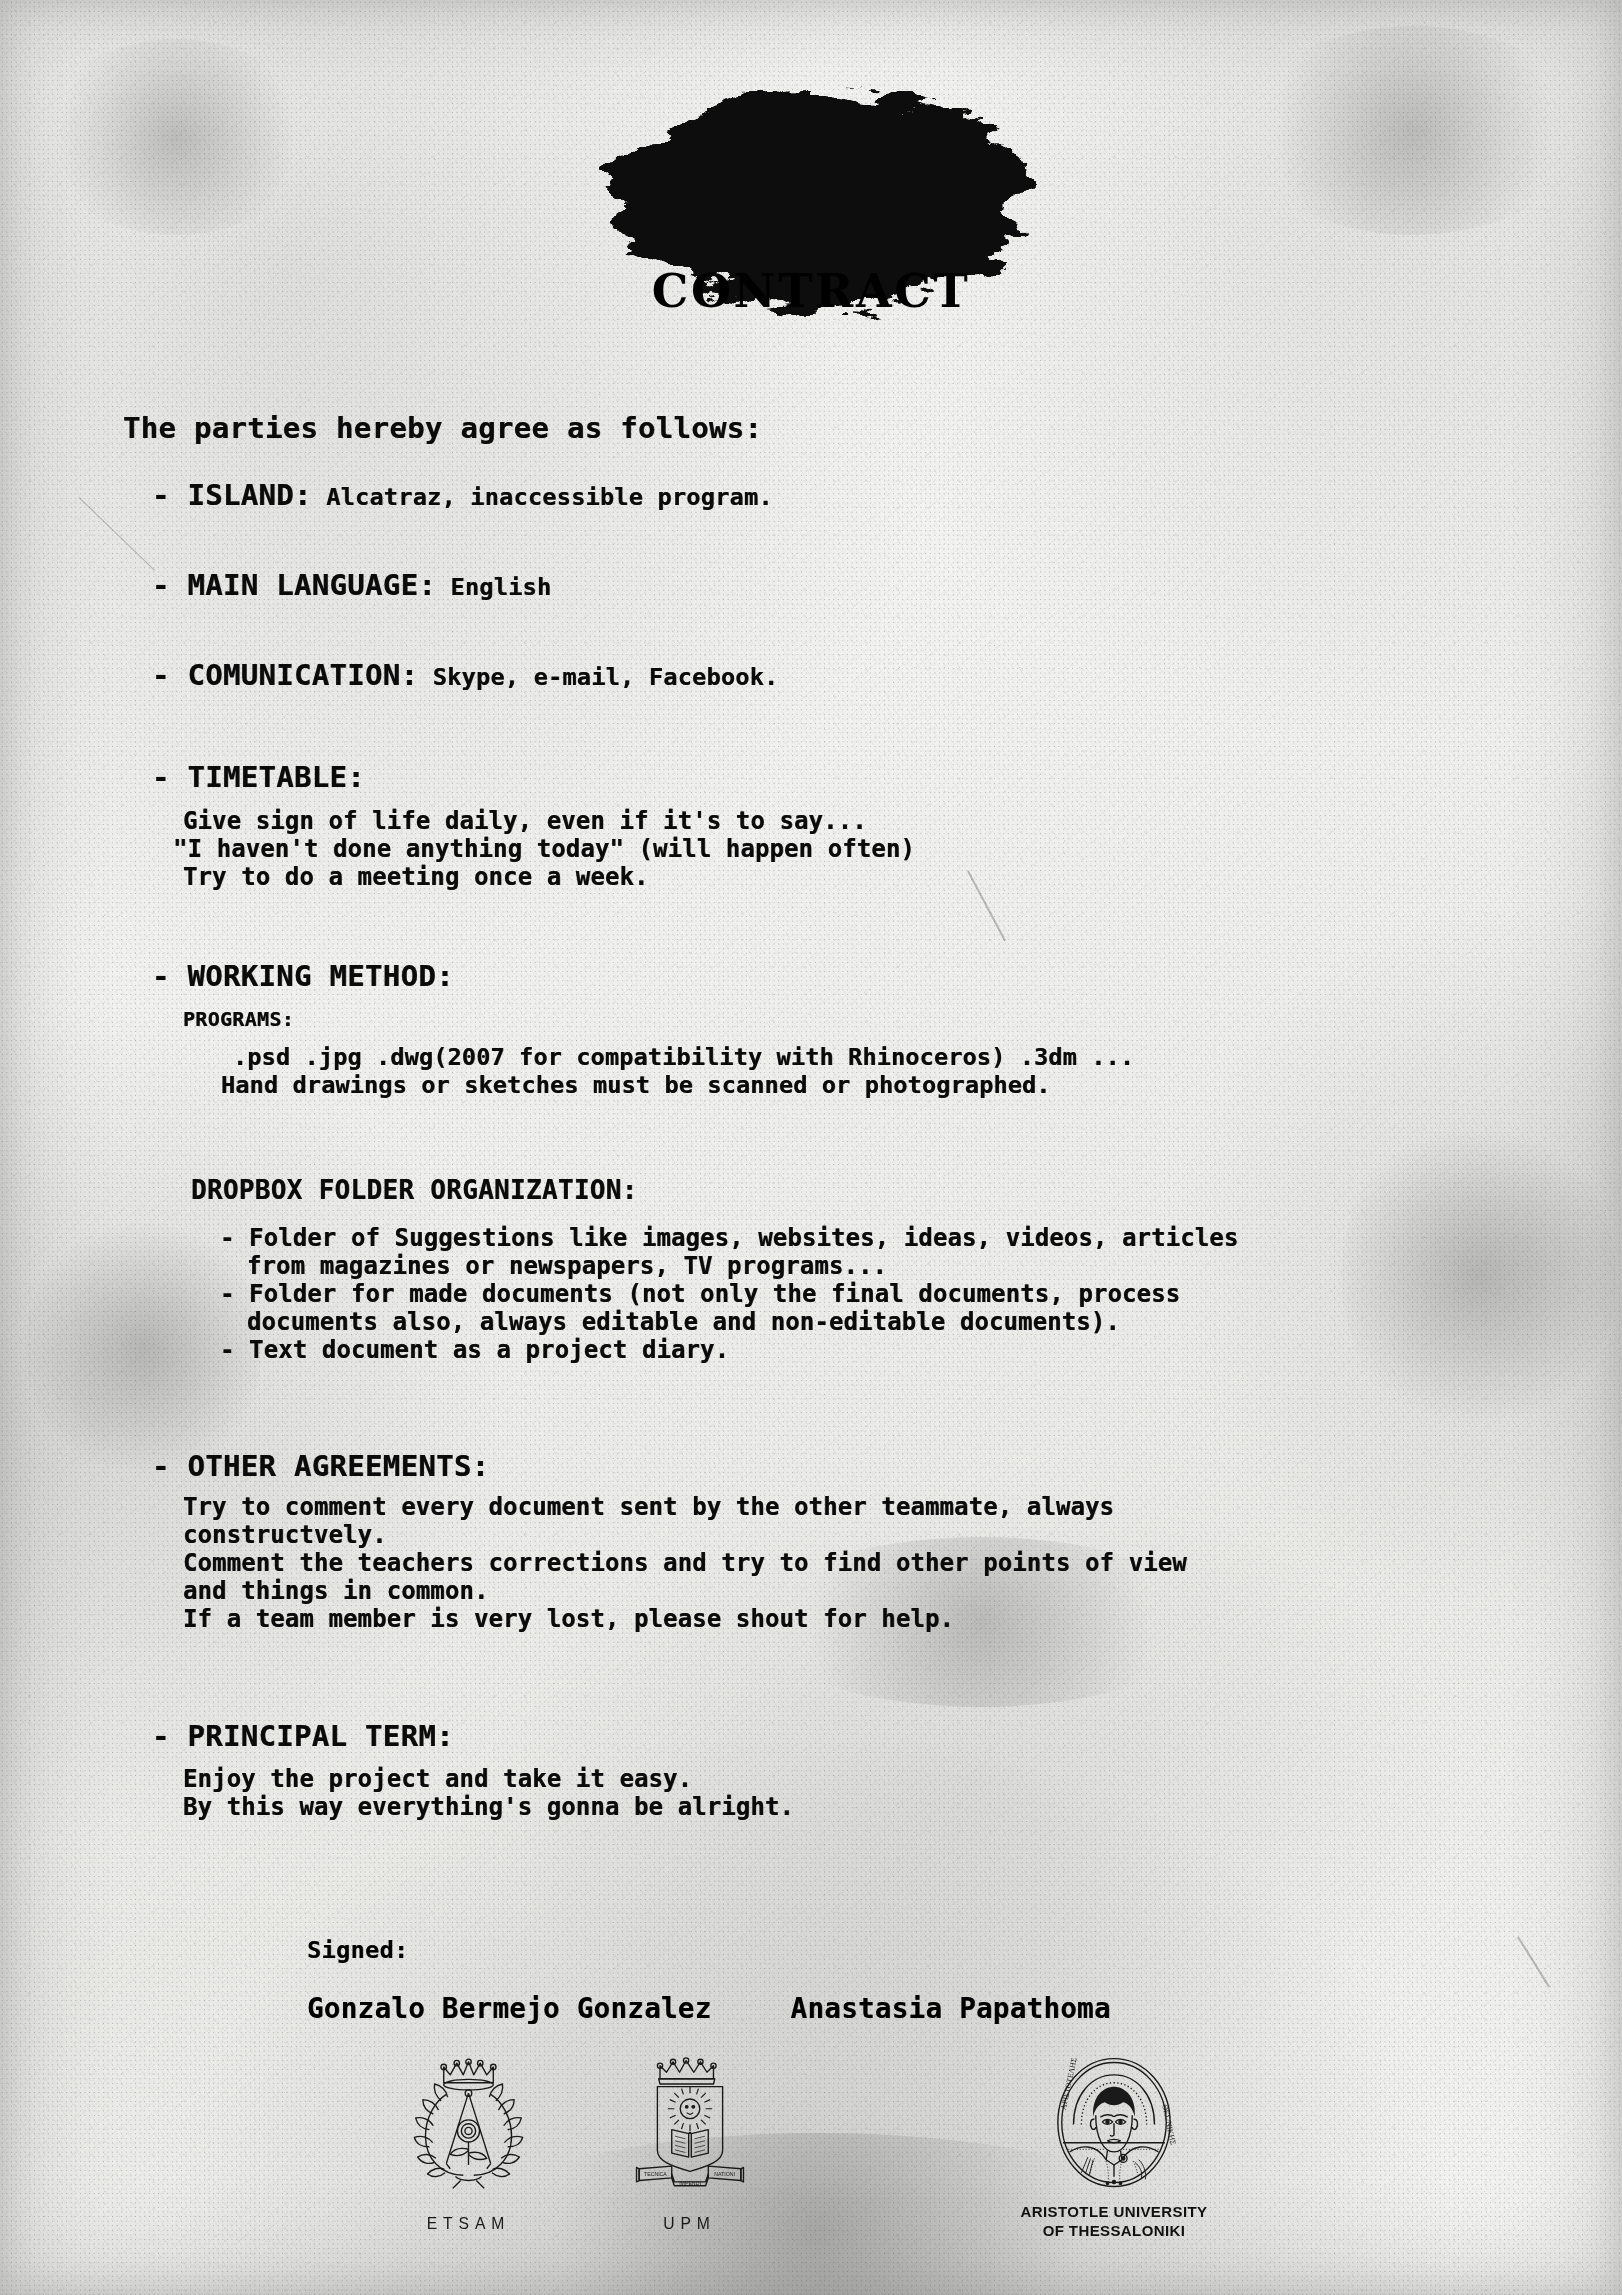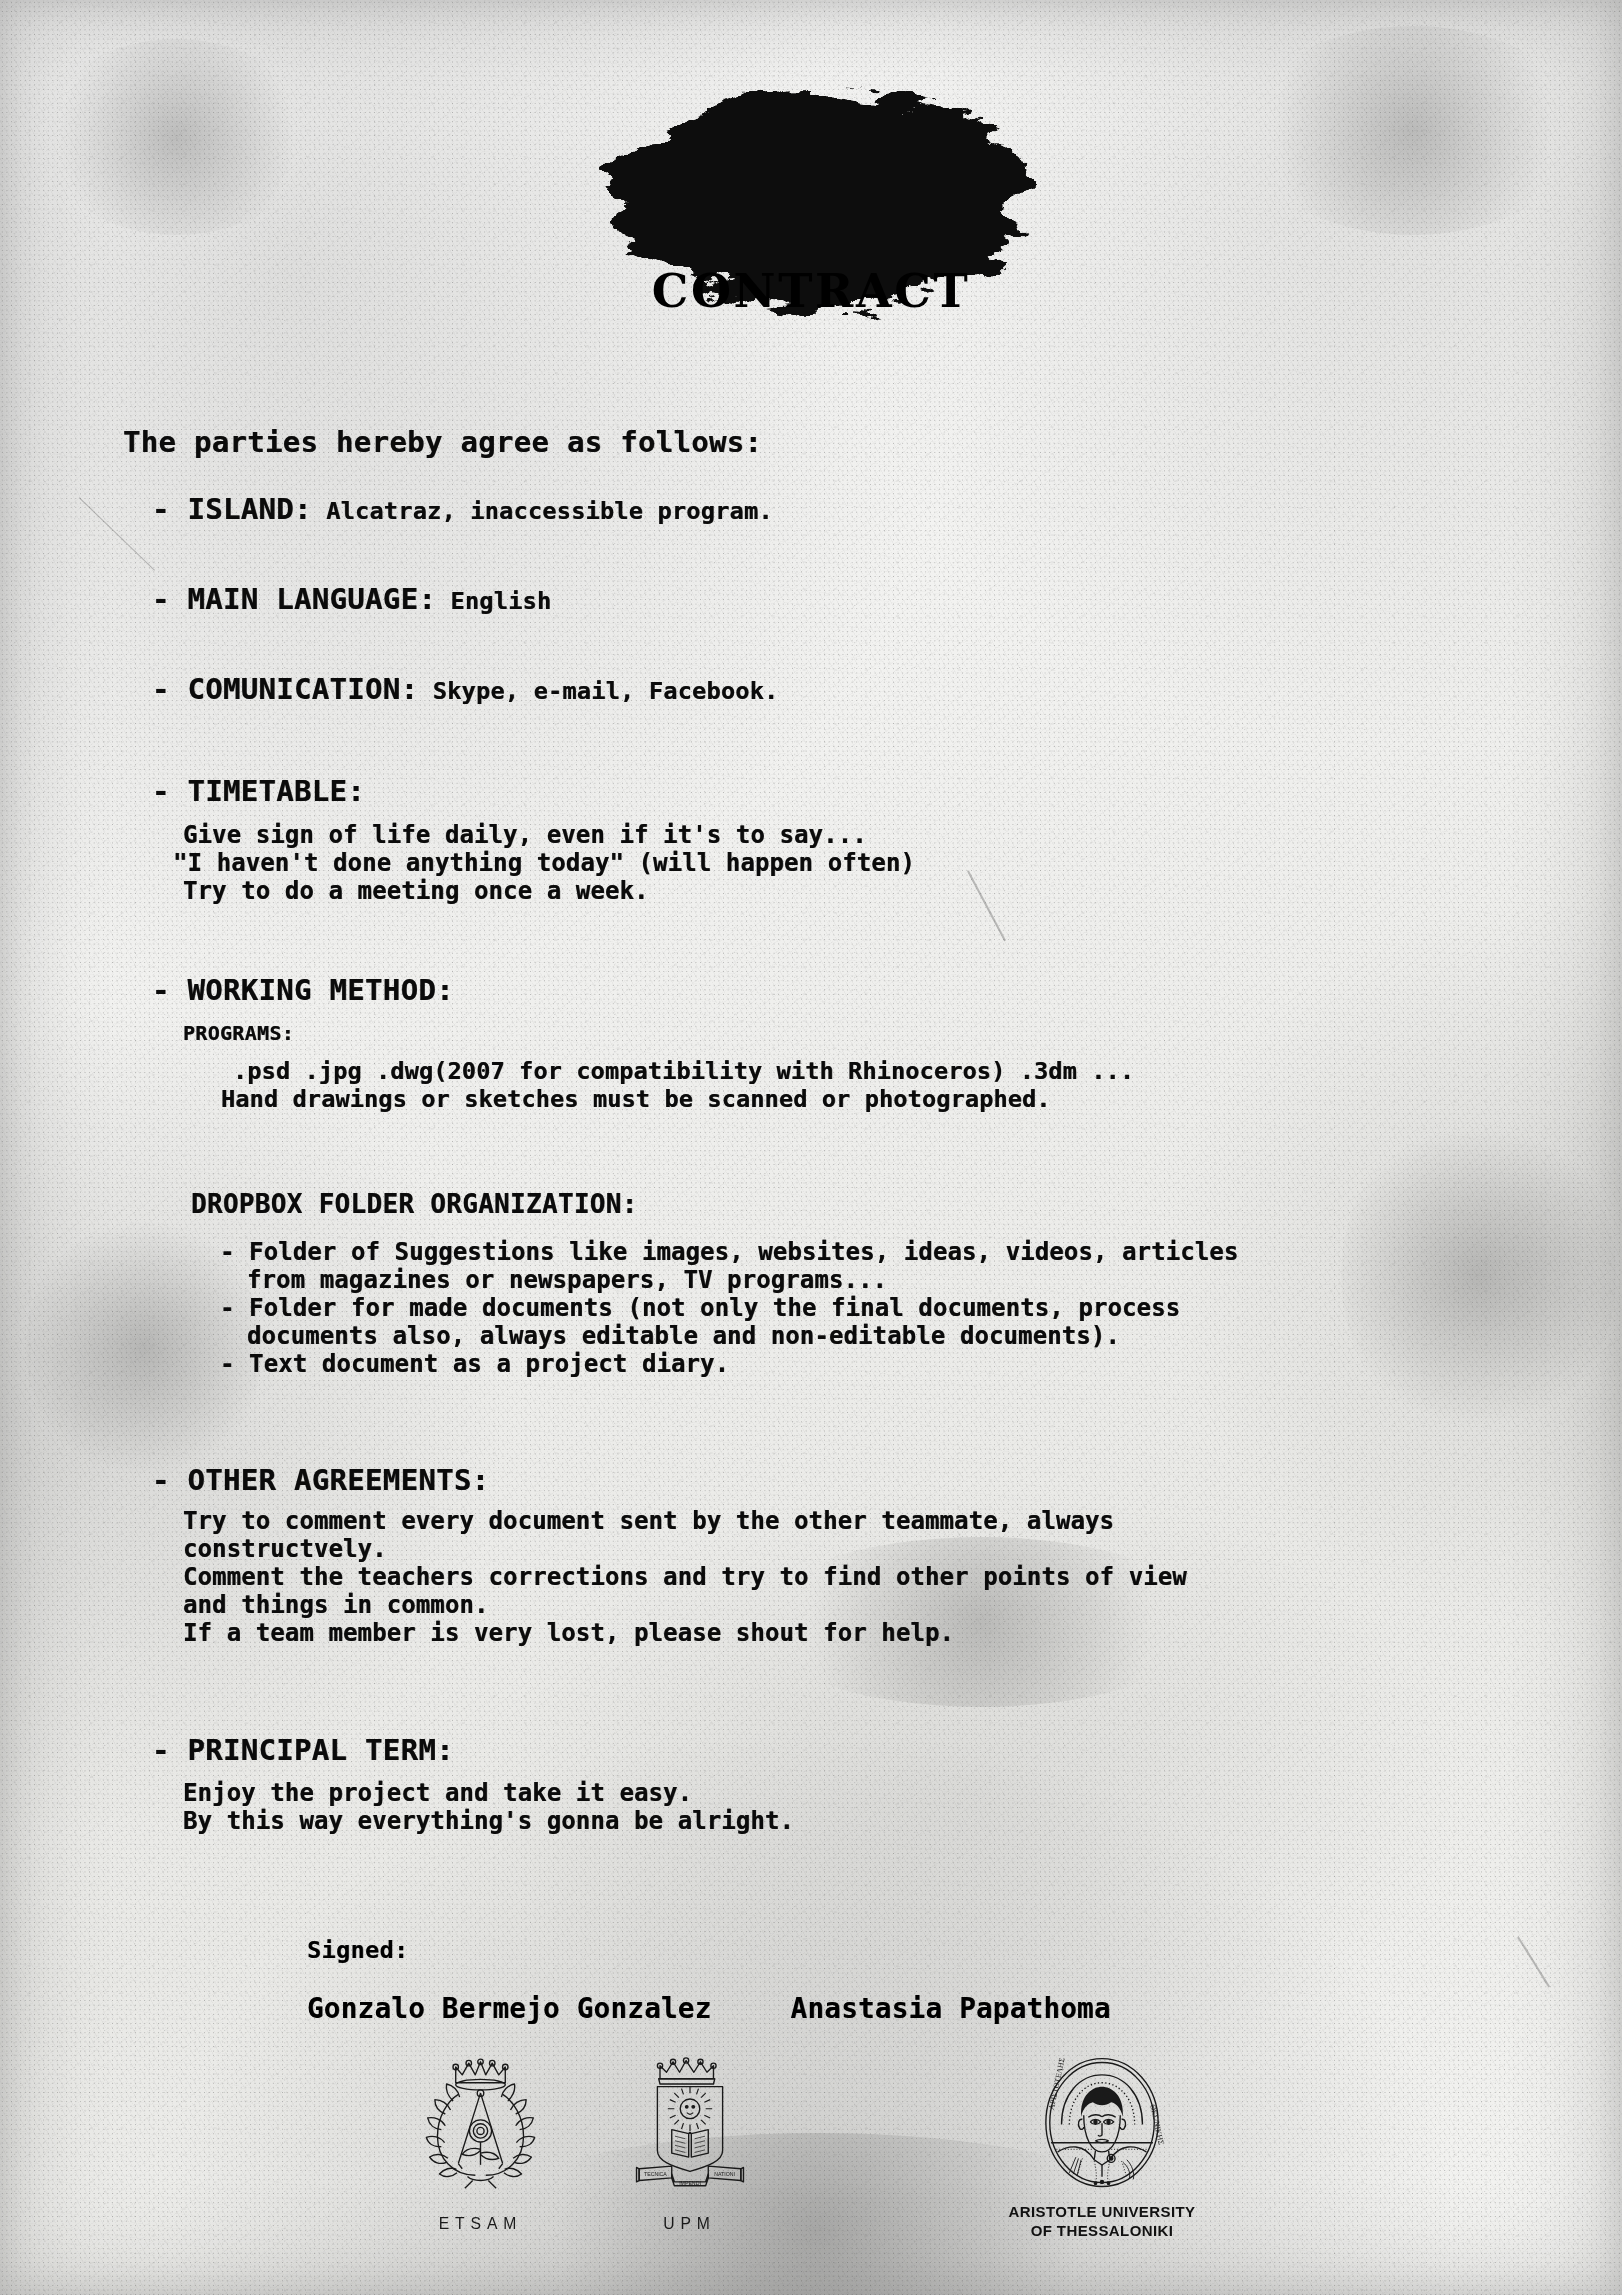--- a/index.html
+++ b/index.html
@@ -108,21 +108,21 @@
     font-size: 46px;
     letter-spacing: 2.6px;
     margin: 0;
     padding-top: 54px;
     color: #000;
   }
 
   
   .body-block {
     position: absolute;
-    top: 425px;
+    top: 411px;
     left: 123px;
     right: 85px;
   }
   .txt {
     font-family: "DejaVu Sans Mono", "Liberation Mono", monospace;
     font-weight: 700;
     color: #0b0b0b;
     white-space: pre;
     text-shadow: 0.4px 0.3px 0 rgba(0,0,0,.55), -0.3px -0.2px 0 rgba(0,0,0,.28);
   }
@@ -149,21 +149,21 @@
                 font-family: "DejaVu Sans Mono","Liberation Mono",monospace;
                 text-shadow: 0.5px 0.3px 0 rgba(0,0,0,.55); white-space: nowrap; }
 
   
   .logos {
     position: absolute;
     top: 2054px; left: 0; right: 0;
     display: flex;
     justify-content: center;
     align-items: flex-start;
-    gap: 0;
+    gap: 12px;
   }
   .logo { text-align: center; }
   .logo-etsam { width: 196px; }
   .logo-upm   { width: 196px; margin-left: 13px; }
   .logo-auth  { width: 275px; margin-left: 177px; }
 
   .logo-cap {
     font-family: "Liberation Sans", "DejaVu Sans", sans-serif;
     font-size: 15.7px;
     letter-spacing: 5.9px;

